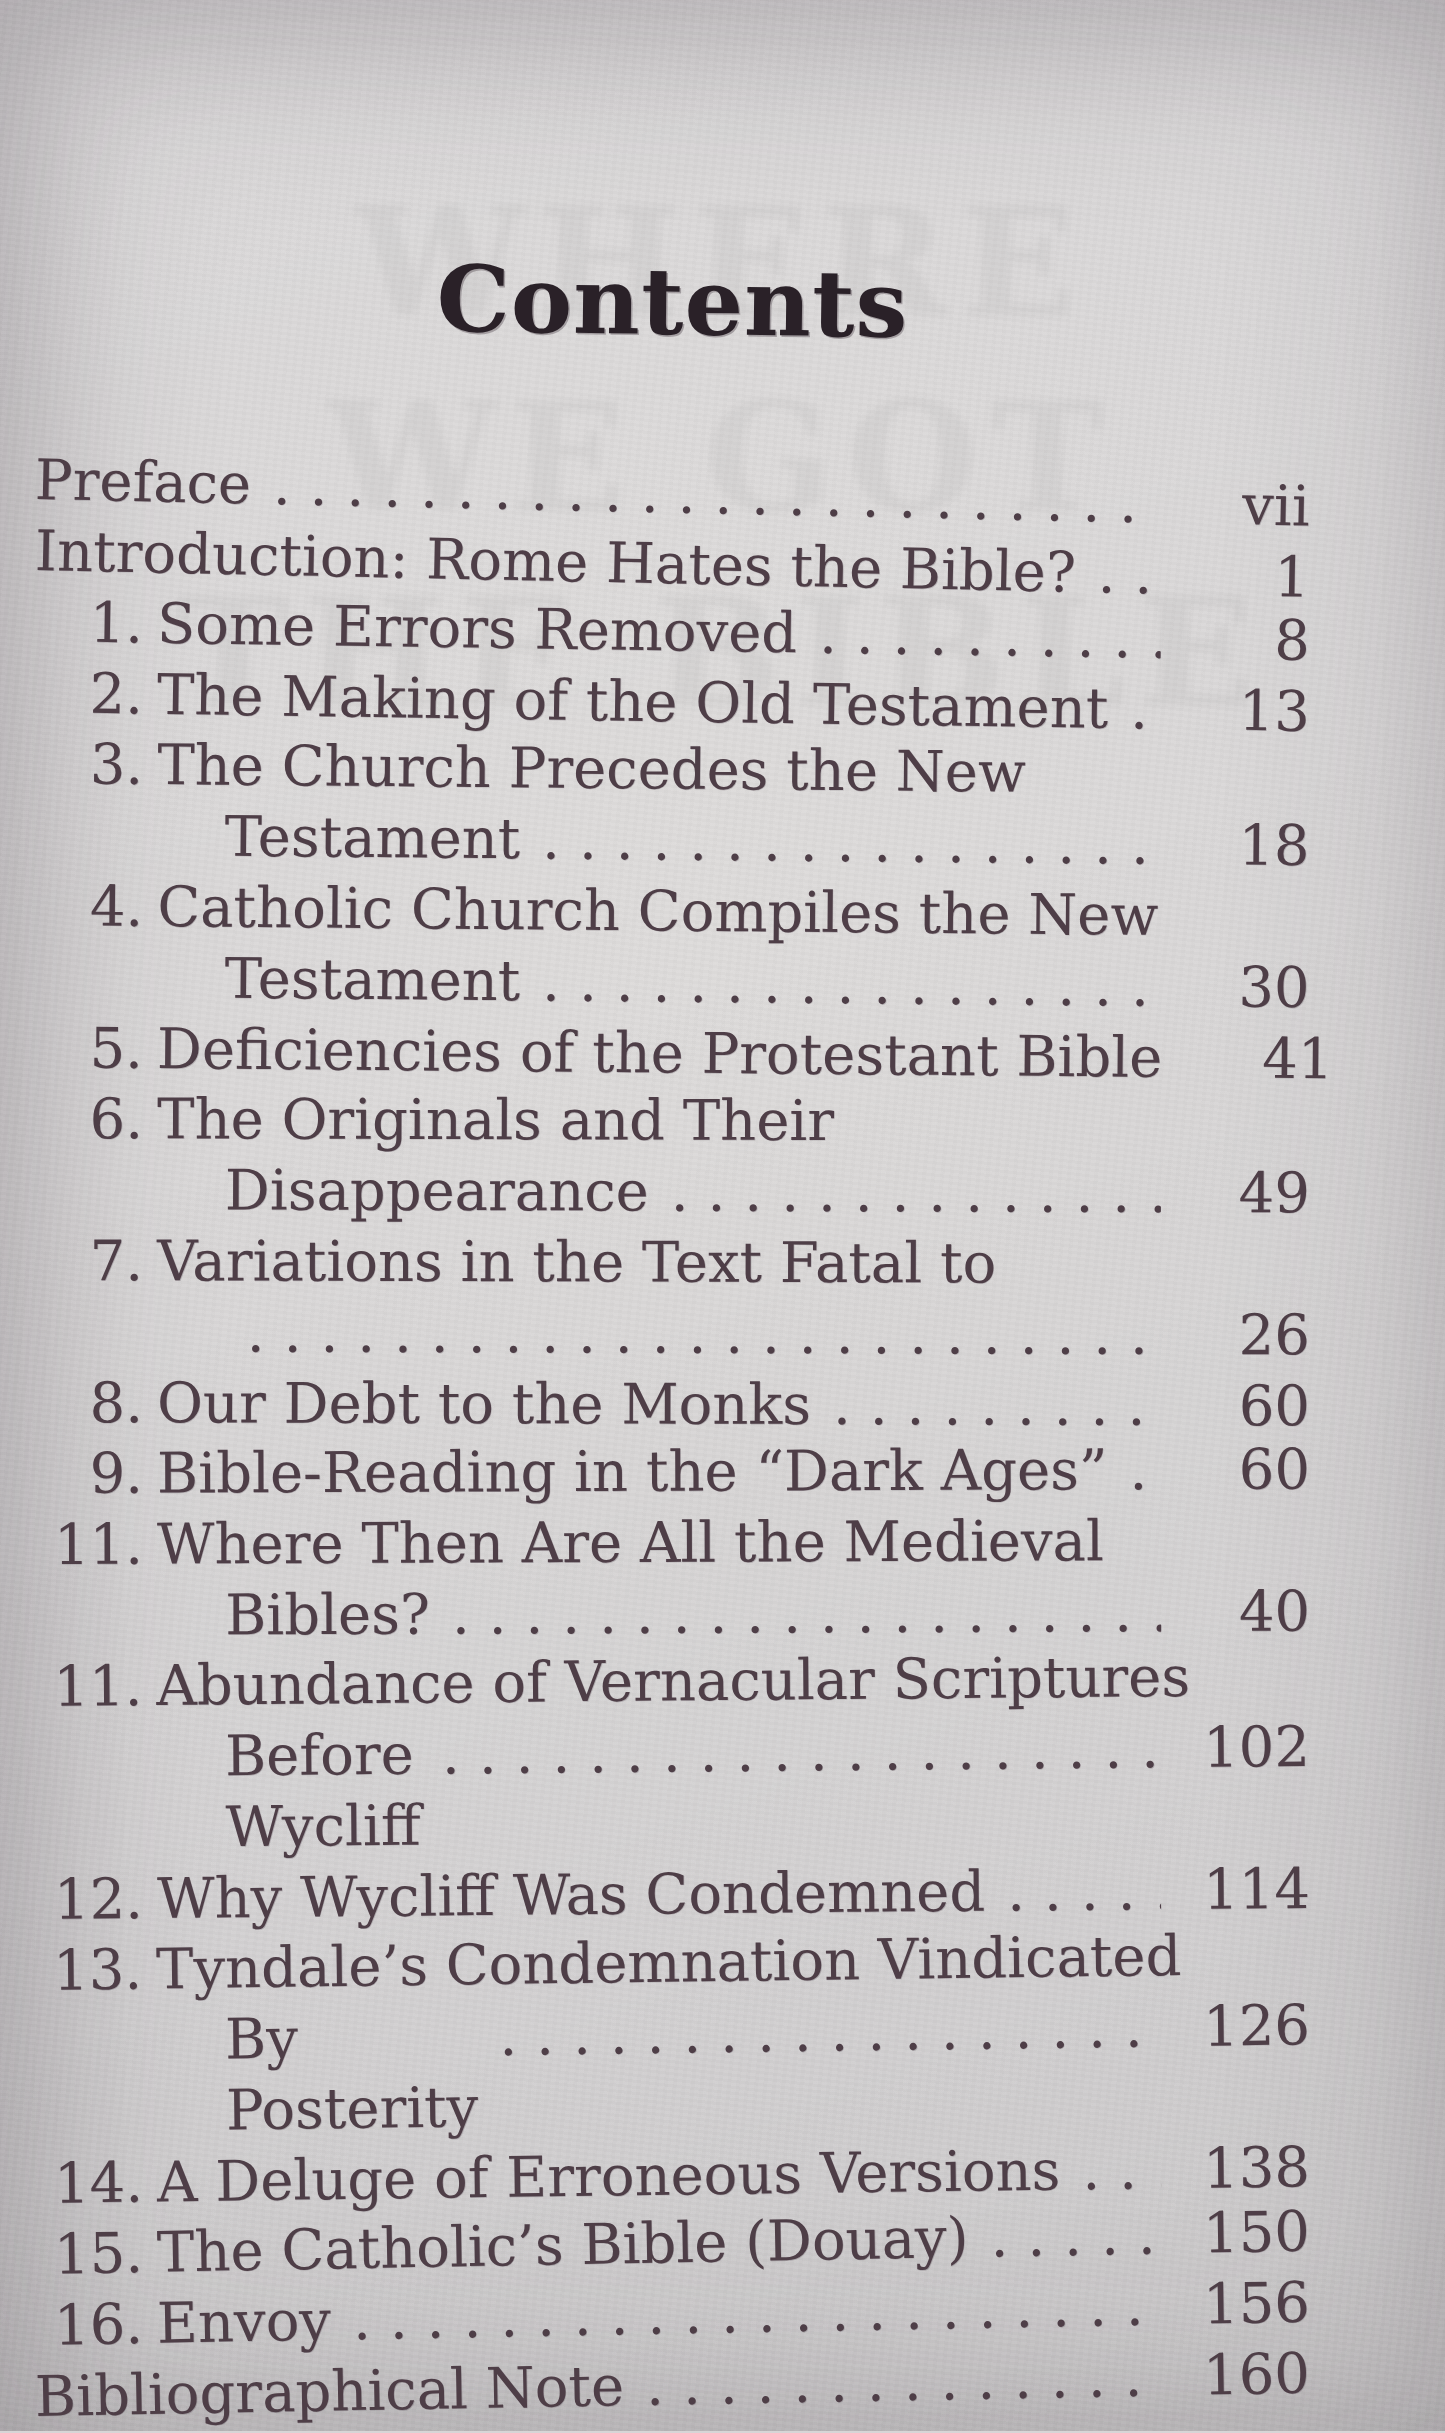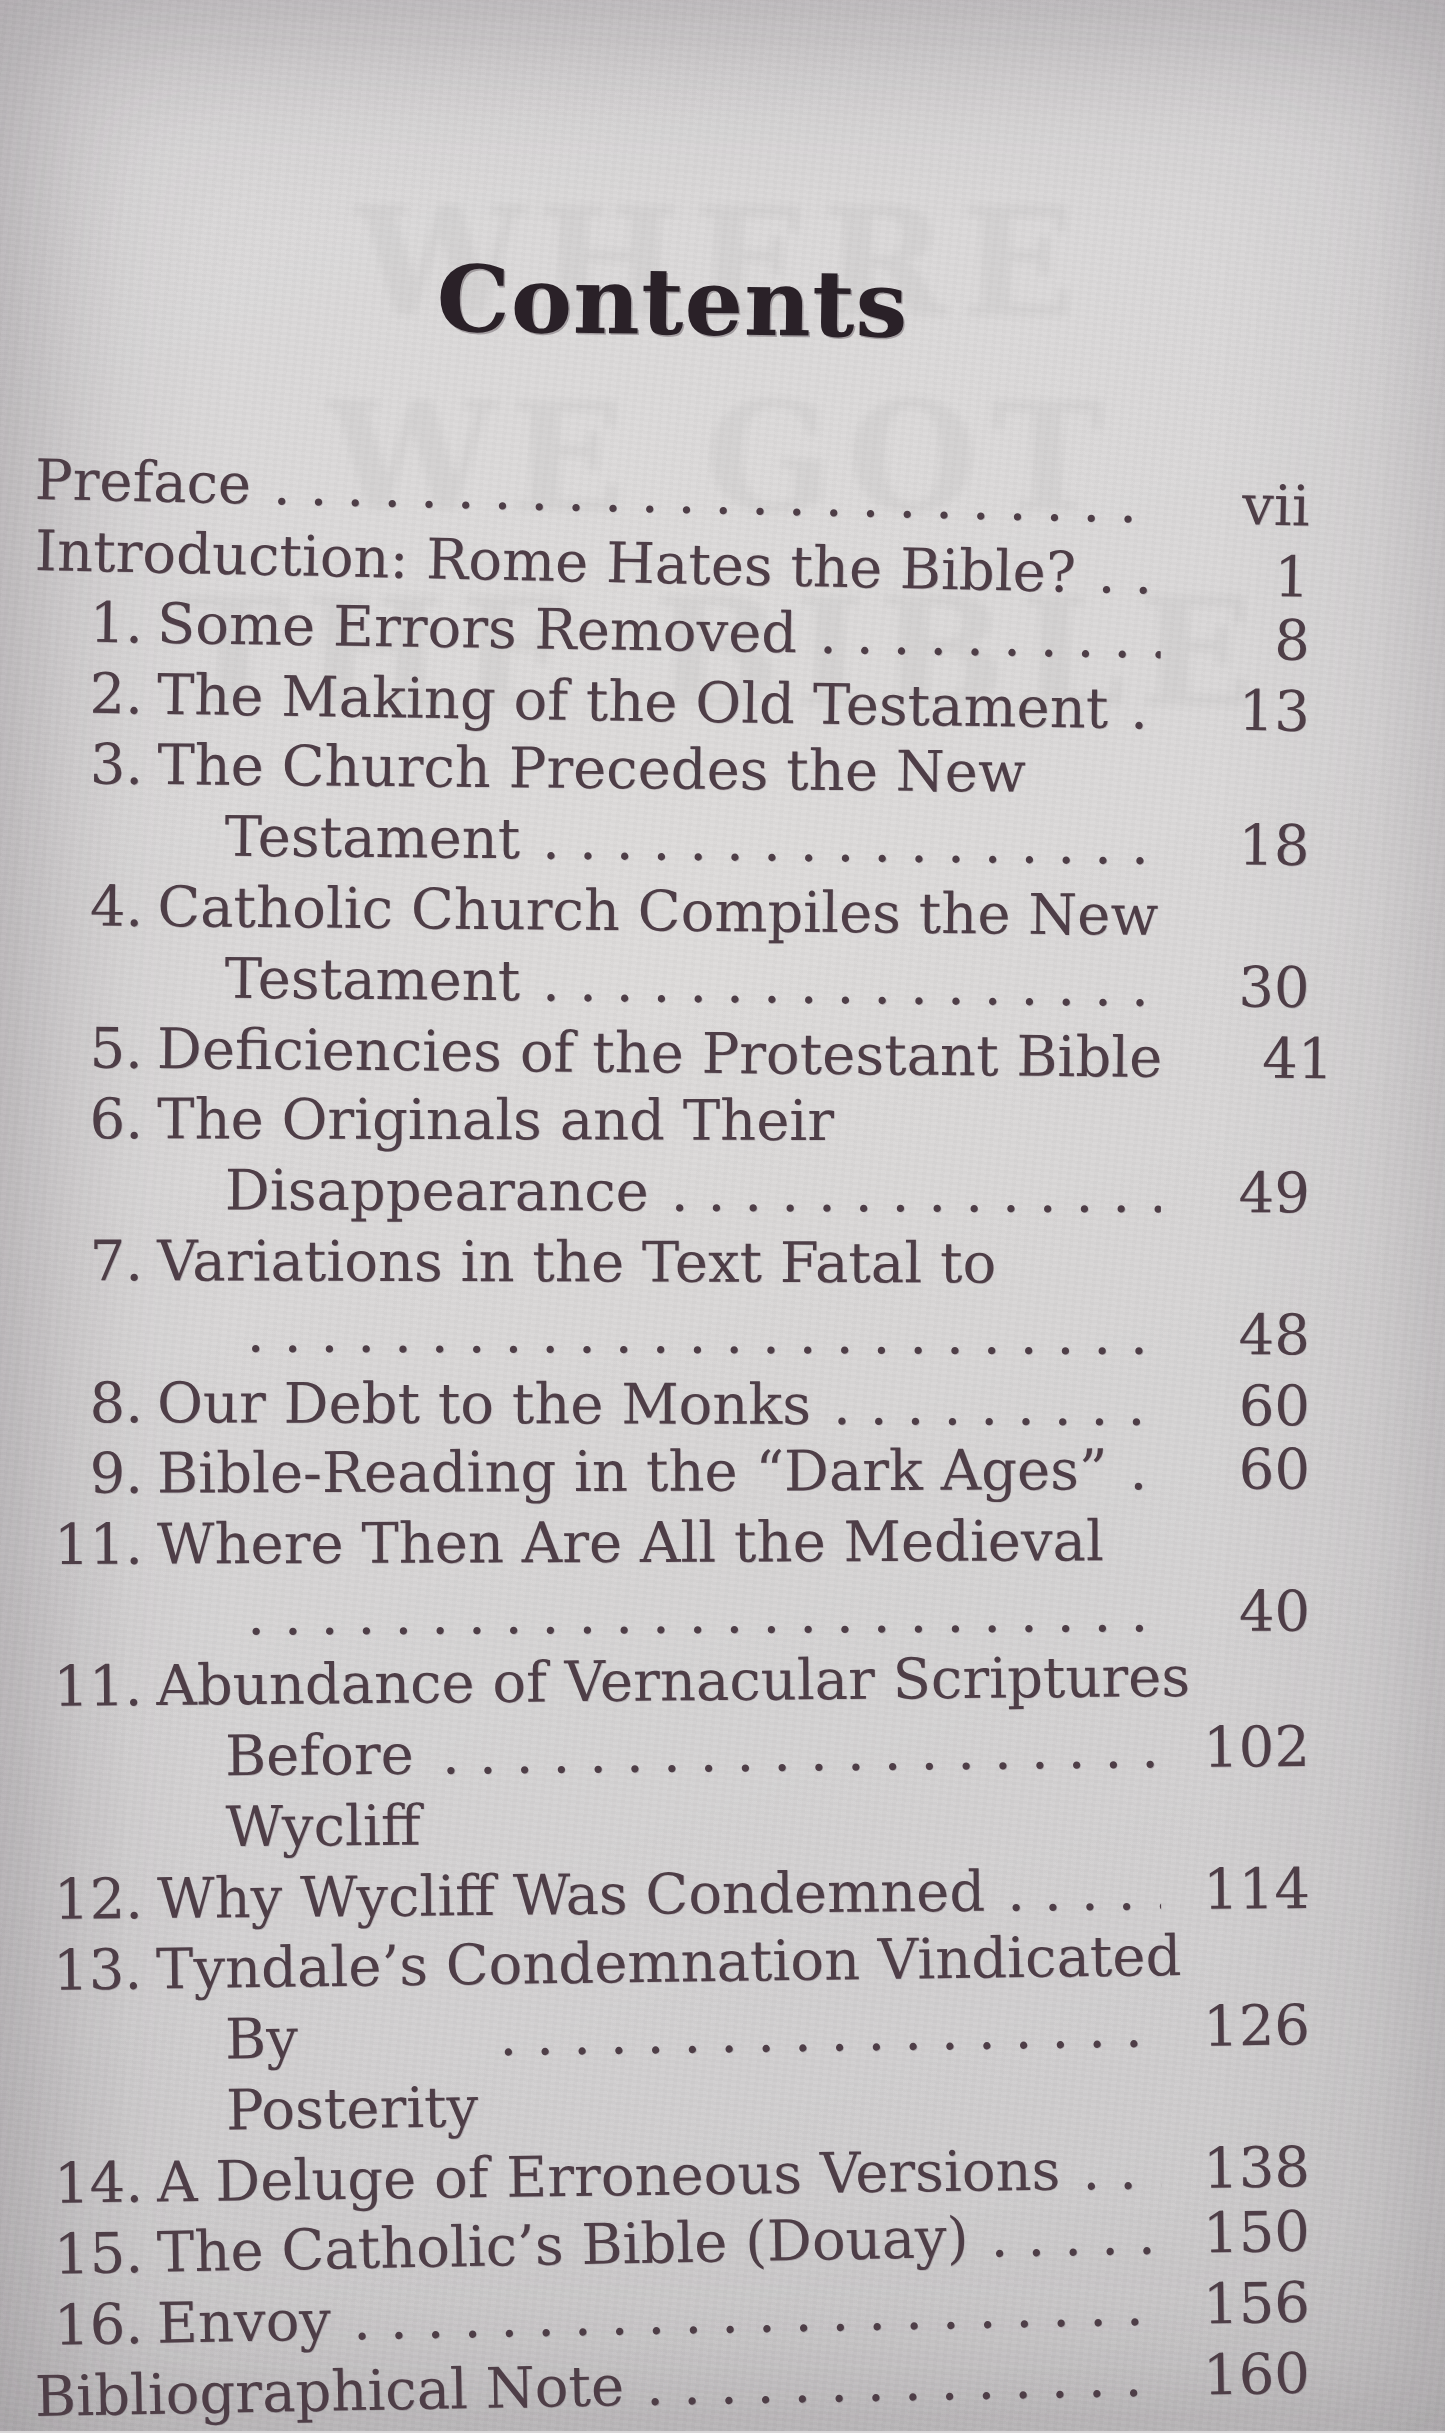--- a/index.html
+++ b/index.html
@@ -153,21 +153,21 @@
     </div>
   </div>
         <div class="entry two-line">
     <div class="row row1">
       <span class="num">7.</span>
       <span class="t">Variations in the Text Fatal to</span>
 
     </div>
     <div class="row2">
       <span class="leader" aria-hidden="true"></span>
-      <span class="pg">48</span>
+      <span class="pg">26</span>
     </div>
   </div>
         <div class="entry single">
     <div class="row row1">
       <span class="num">8.</span>
       <span class="t">Our Debt to the Monks</span>
       <span class="leader" aria-hidden="true"></span>
       <span class="pg">60</span>
     </div>
 
@@ -181,20 +181,21 @@
     </div>
 
   </div>
         <div class="entry two-line">
     <div class="row row1">
       <span class="num">11.</span>
       <span class="t">Where Then Are All the Medieval</span>
 
     </div>
     <div class="row2">
+      <span class="t">Bibles?</span>
       <span class="leader" aria-hidden="true"></span>
       <span class="pg">40</span>
     </div>
   </div>
         <div class="entry two-line">
     <div class="row row1">
       <span class="num">11.</span>
       <span class="t">Abundance of Vernacular Scriptures</span>
 
     </div>

